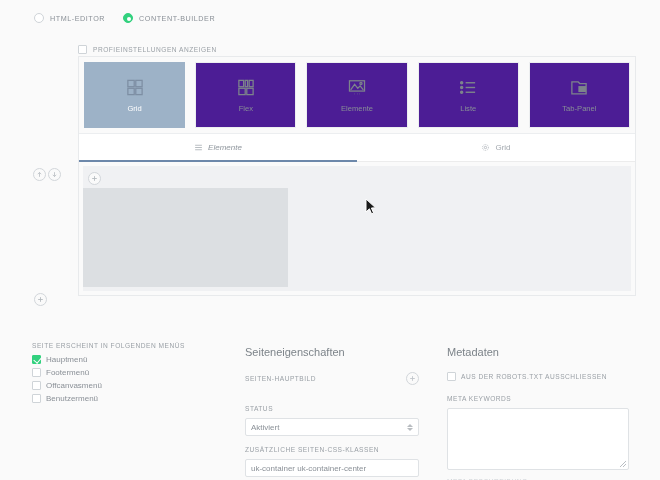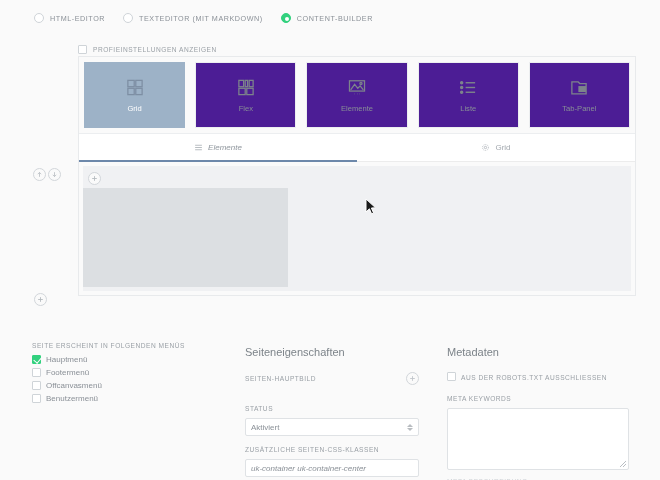--- a/index.html
+++ b/index.html
@@ -231,21 +231,21 @@
     font-size: 6.6px;
     letter-spacing: 0.5px;
     text-transform: uppercase;
     color: #9aa0a6;
     margin-bottom: 6px;
     display: block;
   }
   .check-list { display: flex; flex-direction: column; gap: 4px; }
   .check-item {
     display: flex;
-    align-items: flex-end;
+    align-items: center;
     gap: 5px;
     cursor: pointer;
   }
   .check-text { font-size: 8px; color: #8a9097; }
 
   .label-row {
     display: flex;
     align-items: center;
     justify-content: space-between;
   }
@@ -278,21 +278,20 @@
     height: 18px;
     border: 1px solid #dfe2e5;
     border-radius: 2px;
     background: #fff;
     font-size: 8px;
     color: #8a9097;
     padding: 0 5px;
     display: flex;
     align-items: center;
     font-family: "Liberation Sans", sans-serif;
-    font-style: italic;
   }
   .group { margin-bottom: 10px; }
   .ta {
     width: 100%;
     height: 62px;
     border: 1px solid #dfe2e5;
     border-radius: 2px;
     background: #fff;
     position: relative;
   }
@@ -322,24 +321,20 @@
     pointer-events: none;
   }
 </style>
 </head>
 <body>
 
 <div class="radio-row">
   <div class="radio-item">
     <span class="radio-dot"></span>
     <span class="radio-label">HTML-EDITOR</span>
-  </div>
-  <div class="radio-item">
-    <span class="radio-dot"></span>
-    <span class="radio-label">TEXTEDITOR (MIT MARKDOWN)</span>
   </div>
   <div class="radio-item">
     <span class="radio-dot on"></span>
     <span class="radio-label">CONTENT-BUILDER</span>
   </div>
 </div>
 
 <div class="profile-row">
   <span class="cb"></span>
   <span class="tiny-label">PROFIEINSTELLUNGEN ANZEIGEN</span>

